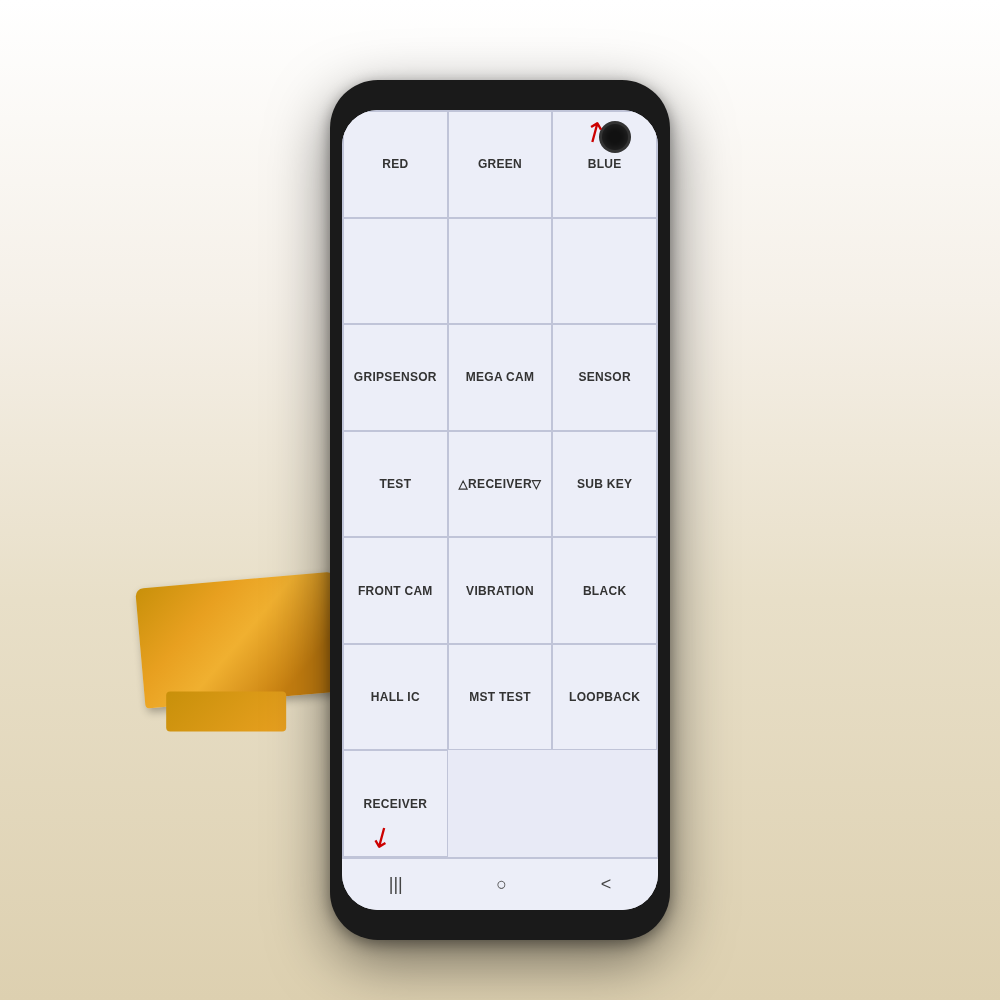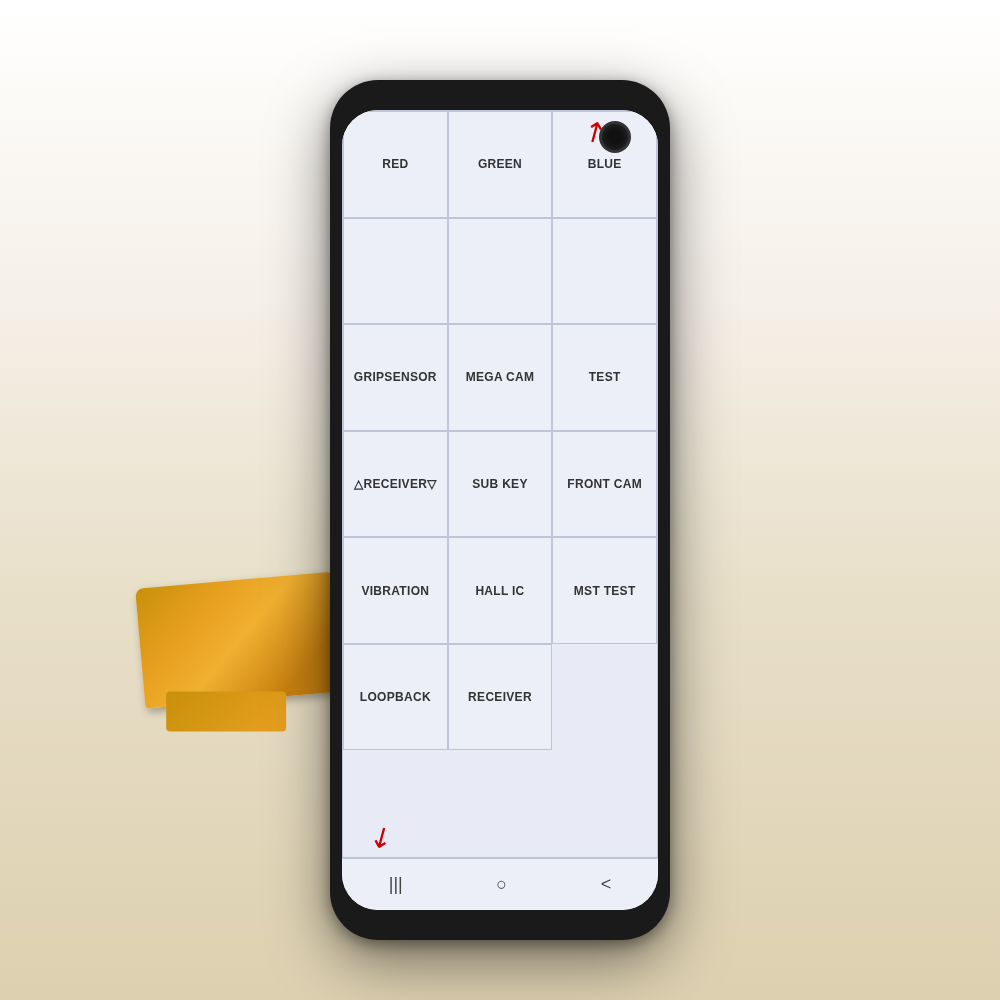--- a/index.html
+++ b/index.html
@@ -176,25 +176,27 @@
 
     <div class="grid-area" id="grid-container">
     <div class="grid-cell">RED</div>
         <div class="grid-cell">GREEN</div>
         <div class="grid-cell">BLUE</div>
         <div class="grid-cell"></div>
         <div class="grid-cell"></div>
         <div class="grid-cell"></div>
         <div class="grid-cell">GRIPSENSOR</div>
         <div class="grid-cell">MEGA CAM</div>
+        <div class="grid-cell">SENSOR</div>
         <div class="grid-cell">TEST</div>
         <div class="grid-cell">△RECEIVER▽</div>
         <div class="grid-cell">SUB KEY</div>
         <div class="grid-cell">FRONT CAM</div>
         <div class="grid-cell">VIBRATION</div>
+        <div class="grid-cell">BLACK</div>
         <div class="grid-cell">HALL IC</div>
         <div class="grid-cell">MST TEST</div>
         <div class="grid-cell">LOOPBACK</div>
         <div class="grid-cell">RECEIVER</div>
       </div>
 
     <div class="nav-bar">
       <span class="nav-icon">|||</span>
       <span class="nav-icon">○</span>
       <span class="nav-icon">&lt;</span>

